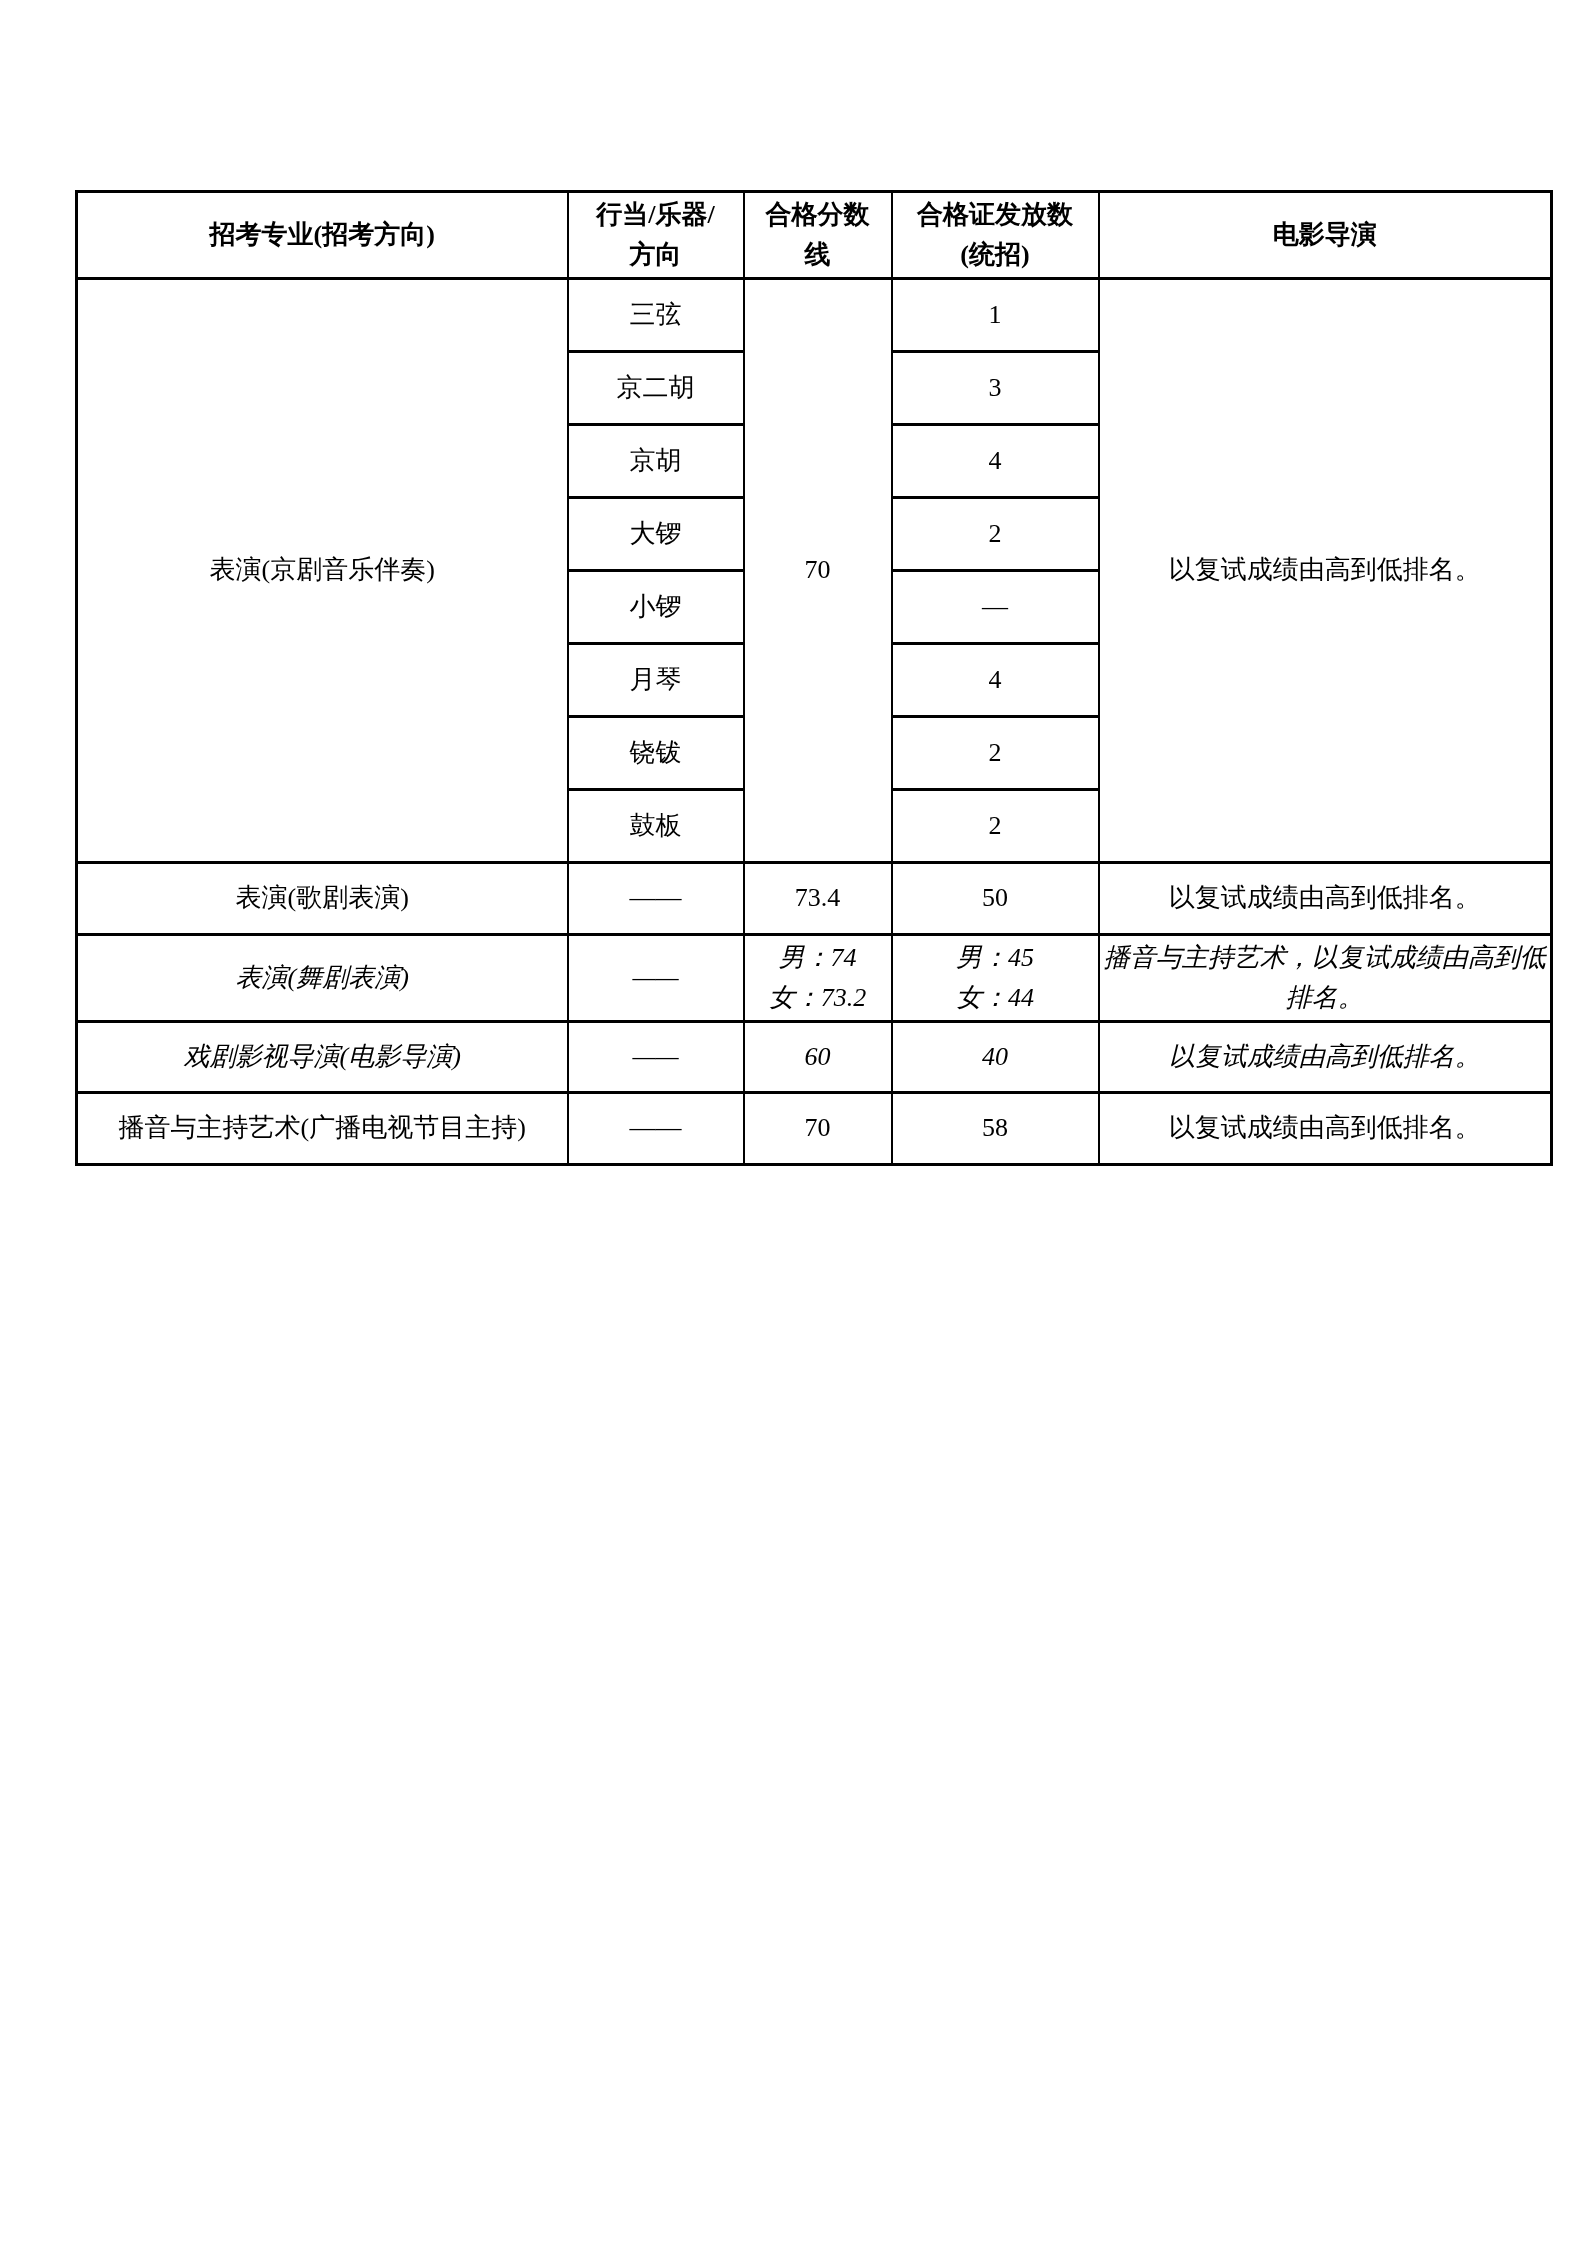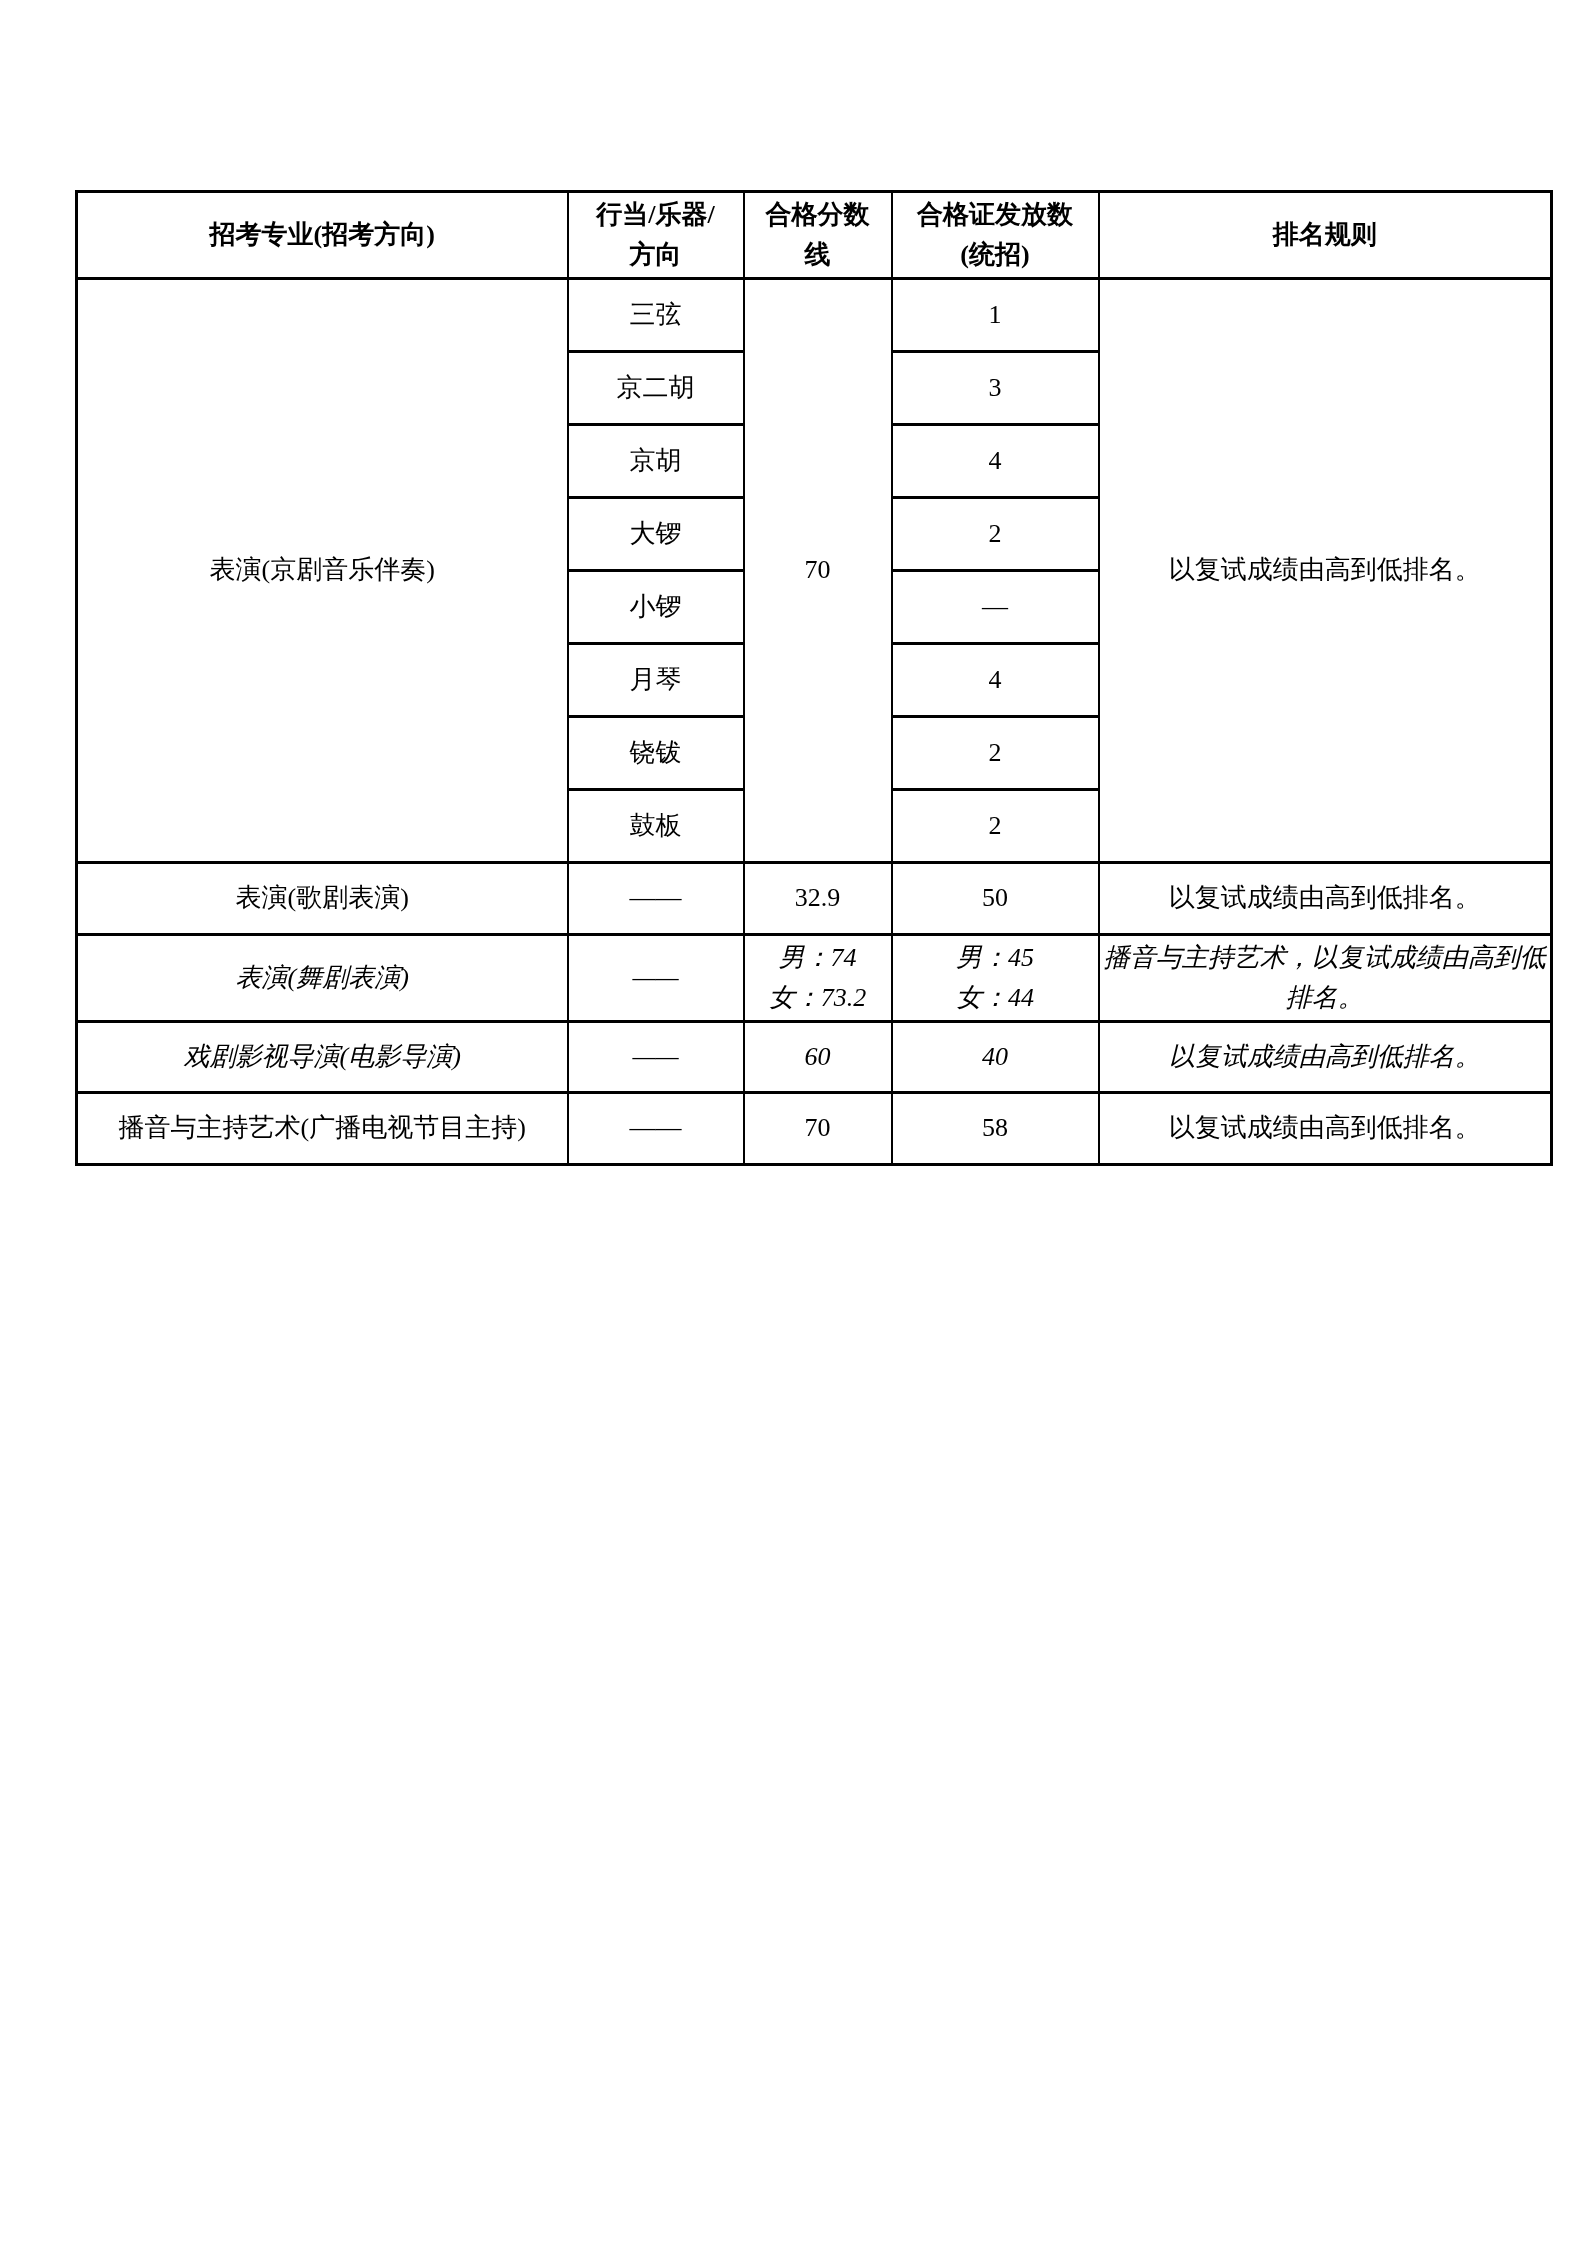--- a/index.html
+++ b/index.html
@@ -79,21 +79,21 @@
 
     <tbody>
         <tr class="r-head">
       <th>招考专业(招考方向)</th>
       <th>行当/乐器/
 方向</th>
       <th>合格分数
 线</th>
       <th>合格证发放数
 (统招)</th>
-      <th>排名规则</th>
+      <th>电影导演</th>
     </tr>
 
     <tr class="r-inst">
       <td rowspan="8">表演(京剧音乐伴奏)</td>
       <td>三弦</td>
       <td rowspan="8">70</td>
       <td>1</td>
       <td rowspan="8" class="c-rule">以复试成绩由高到低排名。</td>
     </tr>
     <tr class="r-inst">
@@ -121,21 +121,21 @@
       <td>2</td>
     </tr>
     <tr class="r-inst">
       <td>鼓板</td>
       <td>2</td>
     </tr>
 
     <tr class="r-opera">
       <td>表演(歌剧表演)</td>
       <td>——</td>
-      <td>32.9</td>
+      <td>73.4</td>
       <td>50</td>
       <td class="c-rule">以复试成绩由高到低排名。</td>
     </tr>
 
     <tr class="r-dance">
       <td>表演(舞剧表演)</td>
       <td>——</td>
       <td>男：74
 女：73.2</td>
       <td>男：45

